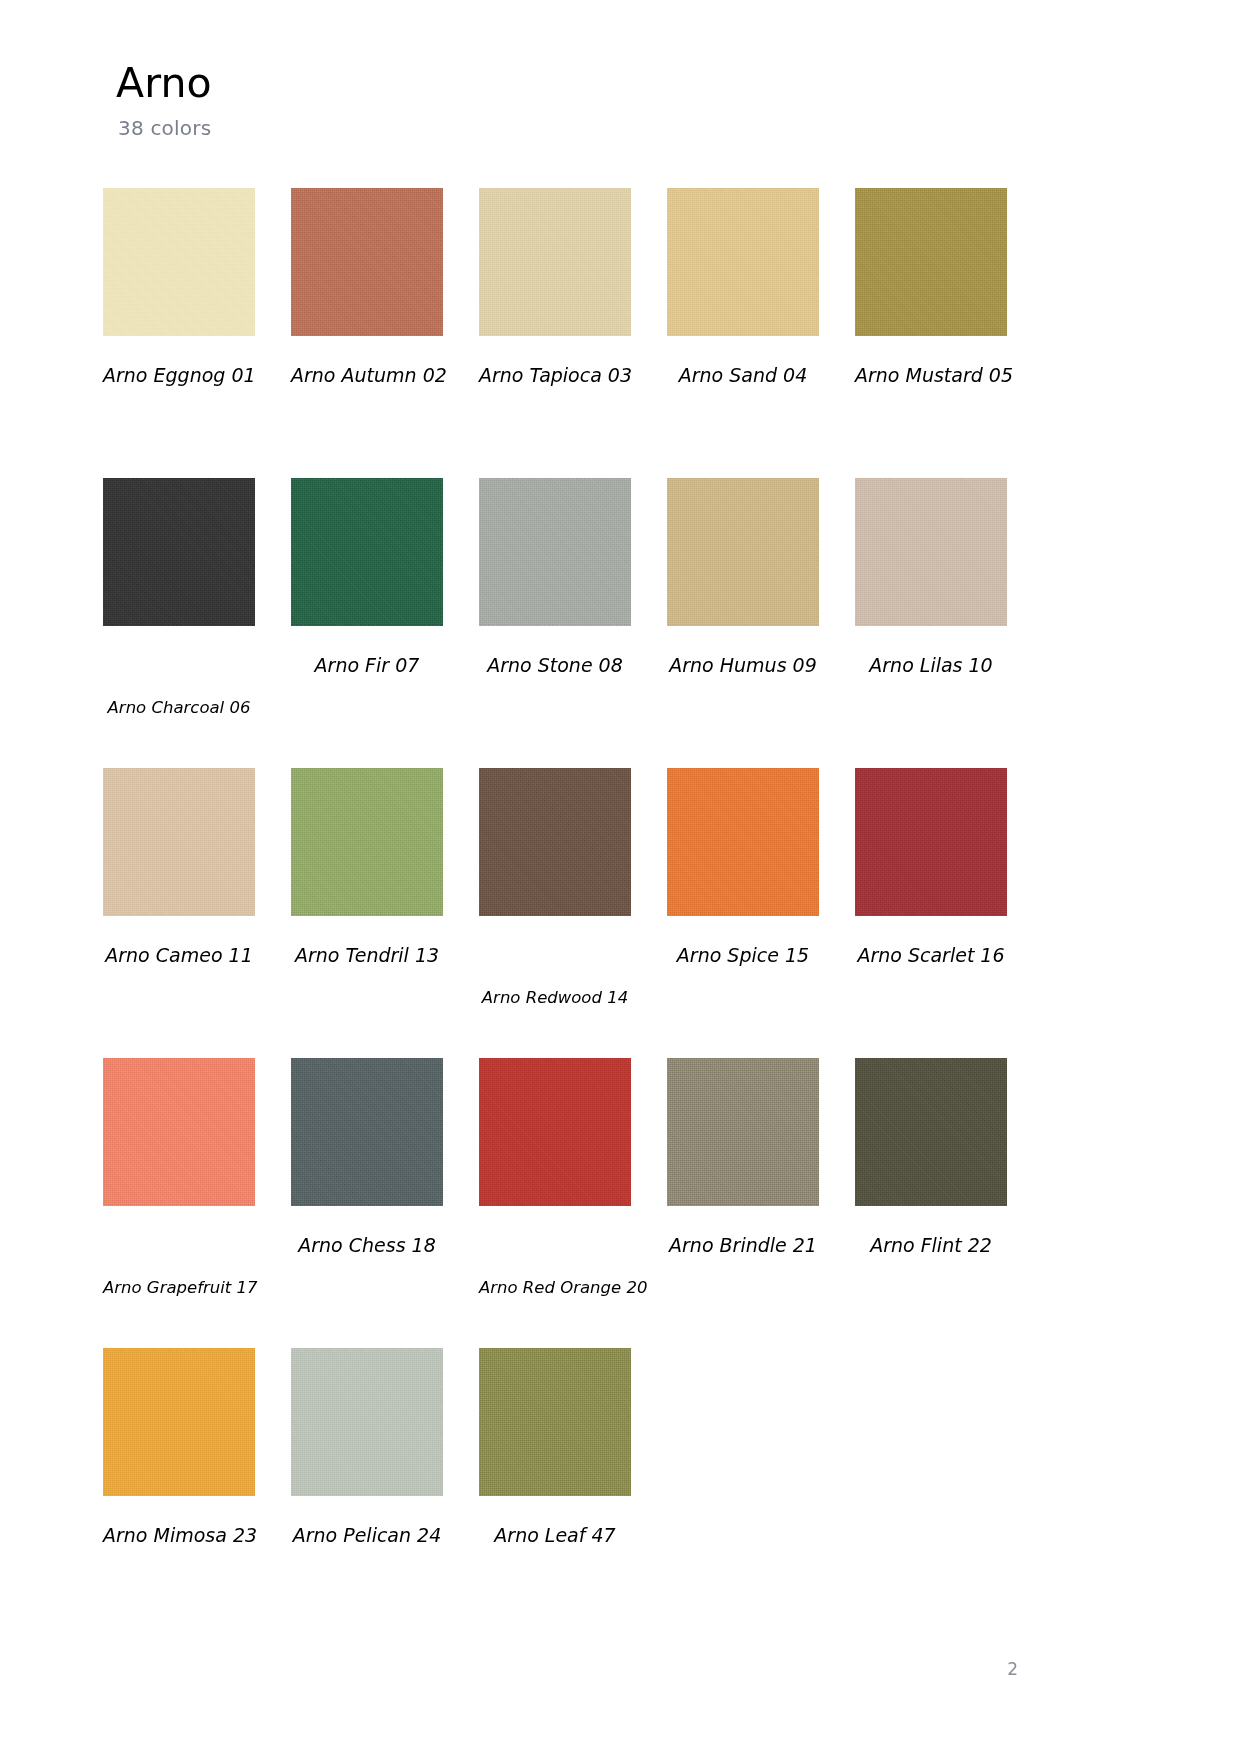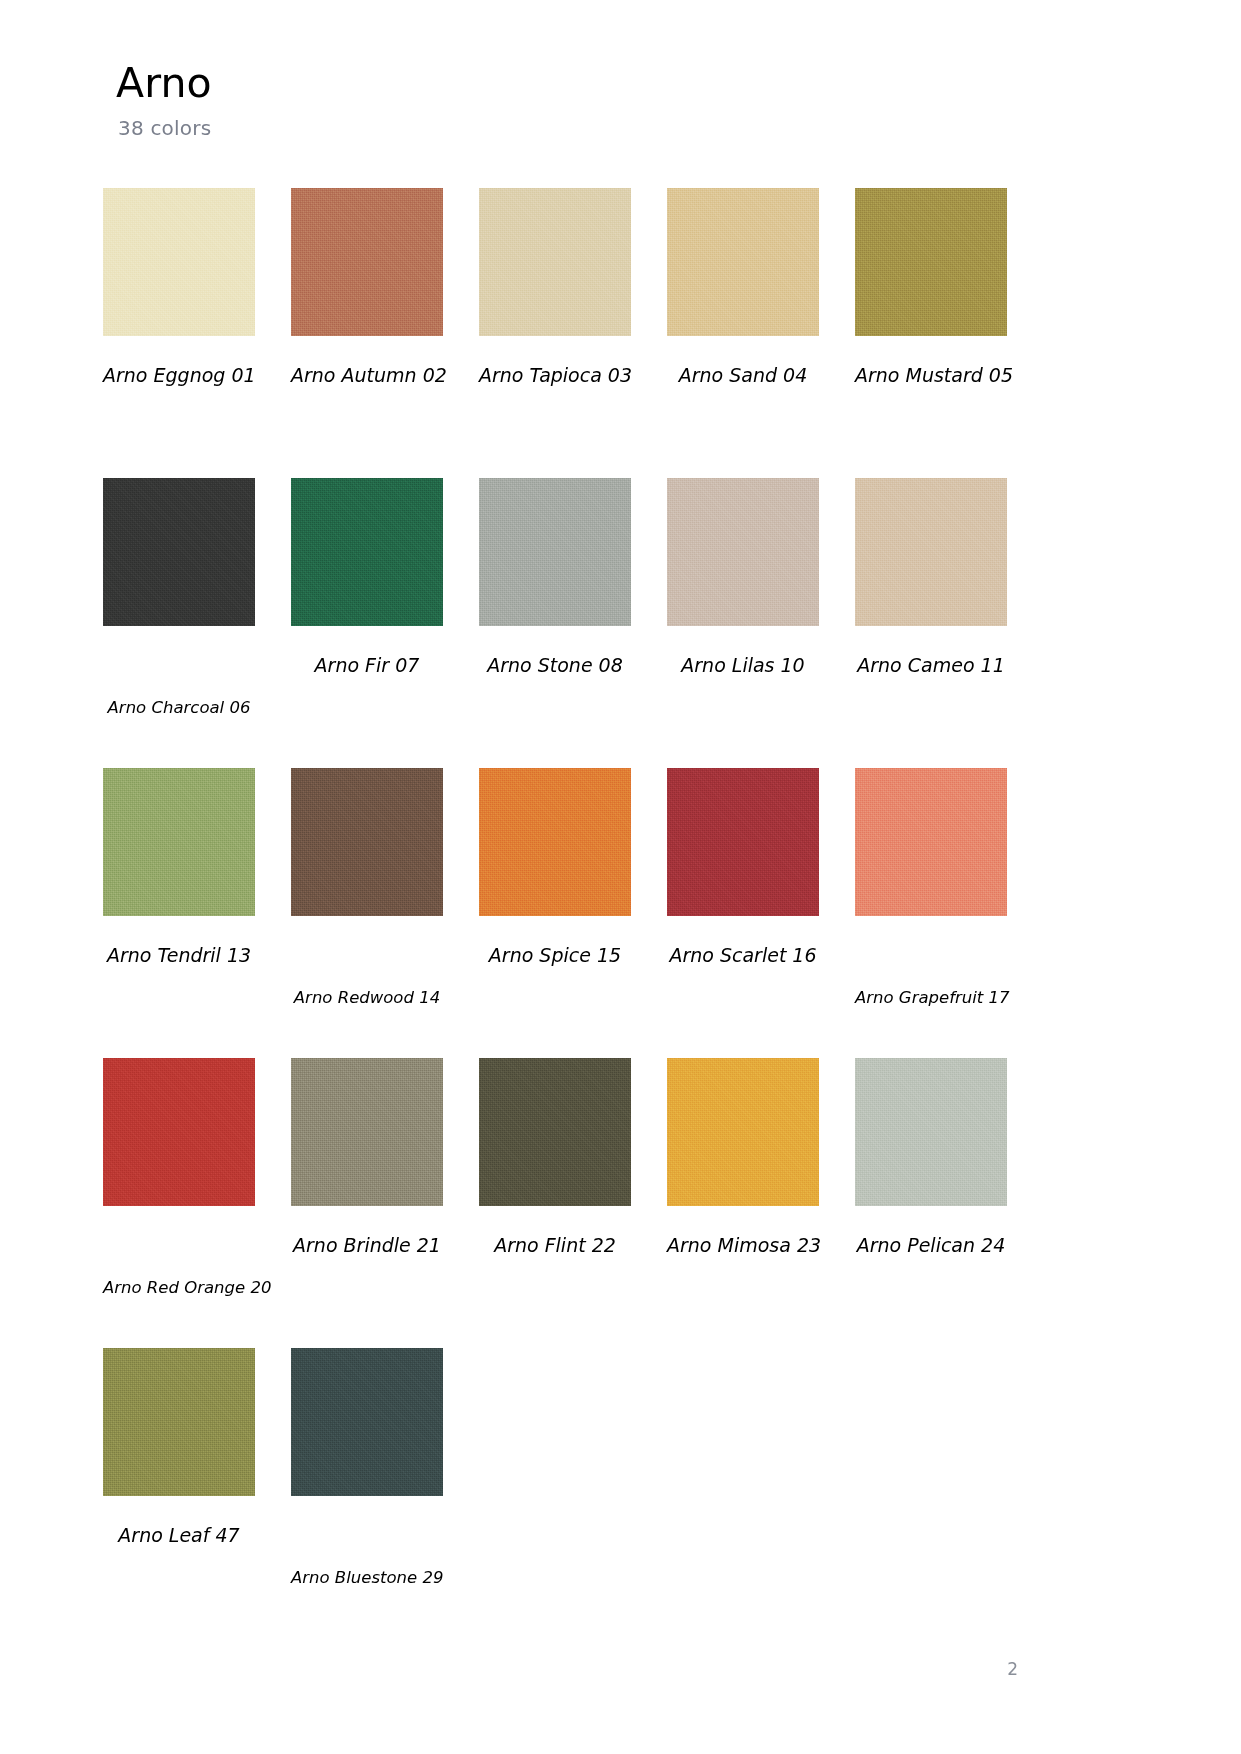--- a/index.html
+++ b/index.html
@@ -151,20 +151,24 @@
       </div>
       <div class="cell">
         <div class="swatch" style="background-color: rgb(34, 102, 71);"></div>
         <div class="label">Arno Fir 07</div>
       </div>
       <div class="cell">
         <div class="swatch" style="background-color: rgb(165, 170, 164);"></div>
         <div class="label">Arno Stone 08</div>
       </div>
       <div class="cell">
+        <div class="swatch" style="background-color: rgb(203, 182, 139);"></div>
+        <div class="label">Arno Humus 09</div>
+      </div>
+      <div class="cell">
         <div class="swatch" style="background-color: rgb(204, 188, 174);"></div>
         <div class="label">Arno Lilas 10</div>
       </div>
       <div class="cell">
         <div class="swatch" style="background-color: rgb(215, 195, 169);"></div>
         <div class="label">Arno Cameo 11</div>
       </div>
       <div class="cell">
         <div class="swatch" style="background-color: rgb(147, 168, 104);"></div>
         <div class="label">Arno Tendril 13</div>
@@ -179,20 +183,24 @@
       </div>
       <div class="cell">
         <div class="swatch" style="background-color: rgb(162, 50, 57);"></div>
         <div class="label">Arno Scarlet 16</div>
       </div>
       <div class="cell">
         <div class="swatch" style="background-color: rgb(232, 134, 107);"></div>
         <div class="label shrink">Arno Grapefruit 17</div>
       </div>
       <div class="cell">
+        <div class="swatch" style="background-color: rgb(86, 98, 102);"></div>
+        <div class="label">Arno Chess 18</div>
+      </div>
+      <div class="cell">
         <div class="swatch" style="background-color: rgb(188, 56, 50);"></div>
         <div class="label shrink">Arno Red Orange 20</div>
       </div>
       <div class="cell">
         <div class="swatch" style="background-color: rgb(141, 136, 115);"></div>
         <div class="label">Arno Brindle 21</div>
       </div>
       <div class="cell">
         <div class="swatch" style="background-color: rgb(84, 82, 63);"></div>
         <div class="label">Arno Flint 22</div>
@@ -202,21 +210,17 @@
         <div class="label">Arno Mimosa 23</div>
       </div>
       <div class="cell">
         <div class="swatch" style="background-color: rgb(188, 195, 185);"></div>
         <div class="label">Arno Pelican 24</div>
       </div>
       <div class="cell">
         <div class="swatch" style="background-color: rgb(139, 140, 75);"></div>
         <div class="label">Arno Leaf 47</div>
       </div>
-      <div class="cell">
-        <div class="swatch" style="background-color: rgb(58, 75, 75);"></div>
-        <div class="label shrink">Arno Bluestone 29</div>
-      </div>
     </div>
 
   <div class="page-number">2</div>
 
 </div>
 
 </body></html>

